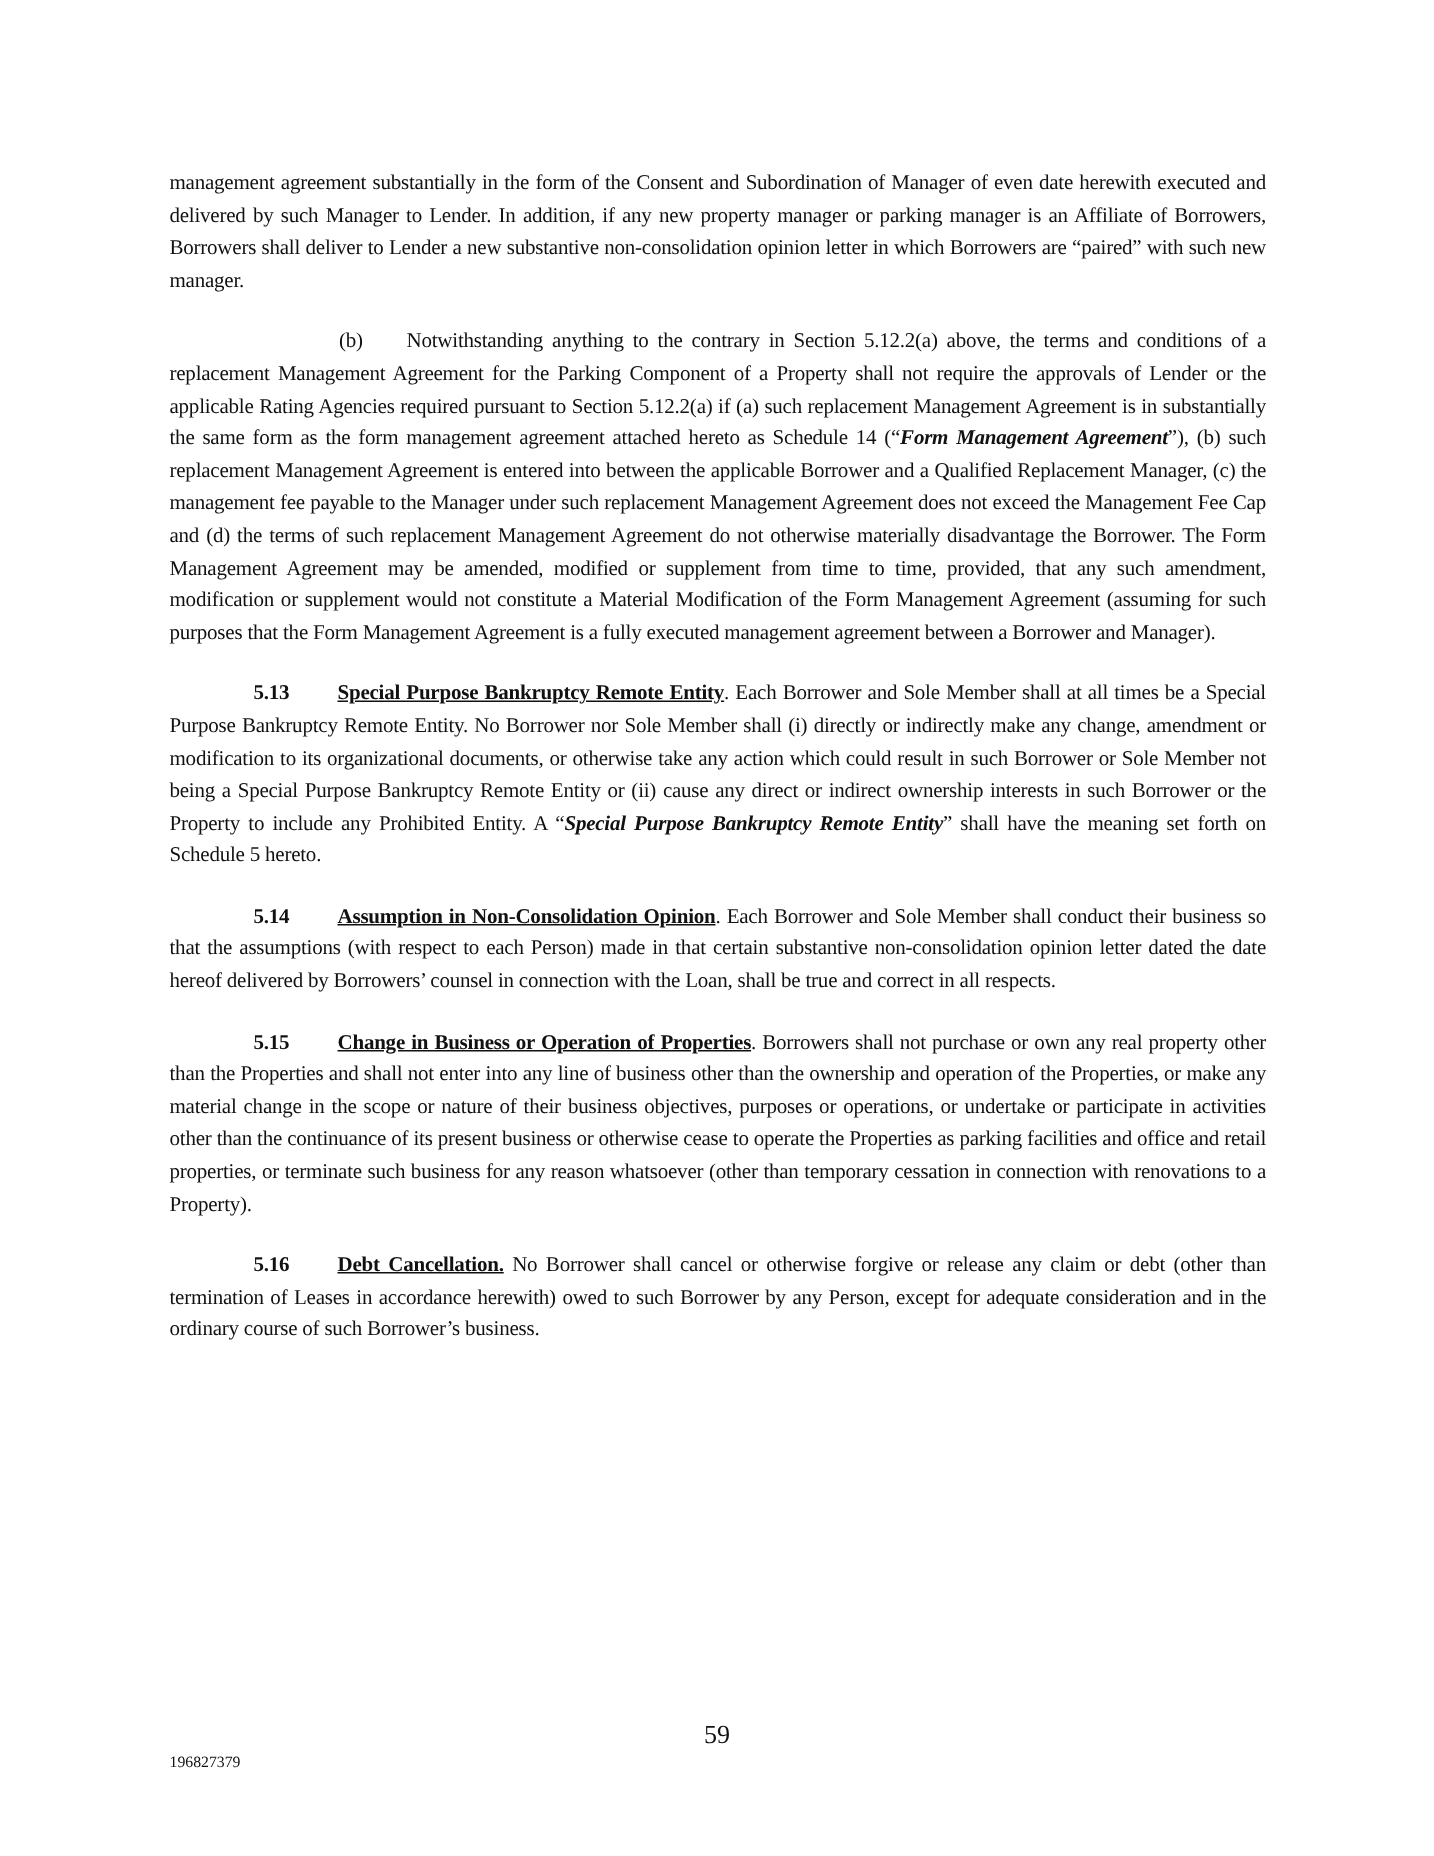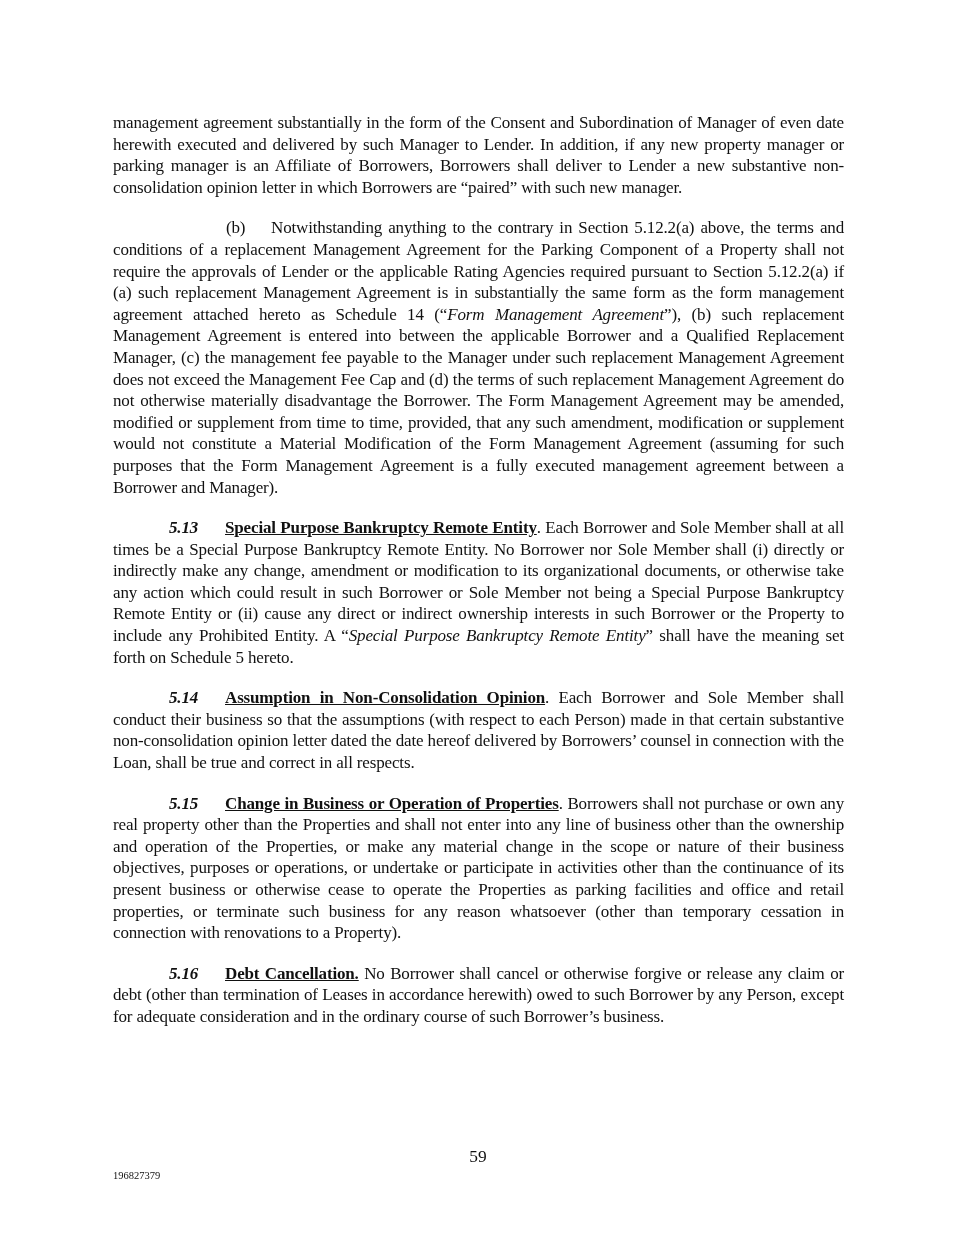--- a/index.html
+++ b/index.html
@@ -15,21 +15,21 @@
       font-family: "Liberation Serif", "DejaVu Serif", serif;
       color: #111111;
     }
     .page {
       position: absolute;
       left: 113px;
       top: 112px;
       width: 731px;
     }
     .para {
-      font-size: 17px;
+      font-size: 14px;
       line-height: 21.6px;
       text-align: justify;
       margin: 0 0 19px 0;
       letter-spacing: -0.15px;
     }
     .para.indent-sub {
       text-indent: 113px;
     }
     .para.indent-sec {
       text-indent: 56px;
@@ -37,28 +37,27 @@
     .sub-label {
       display: inline-block;
       width: 45px;
       text-indent: 0;
     }
     .sec-num {
       font-weight: bold;
       display: inline-block;
       width: 56px;
       text-indent: 0;
-      font-style: italic;
     }
     .sec-title {
       font-weight: bold;
       text-decoration: underline;
     }
     .defined {
-      font-weight: normal;
+      font-weight: bold;
       font-style: italic;
       margin-top: 16px;
     }
     .xref {
     }
     .page-number {
       position: absolute;
       top: 1146px;
       left: 0;
       width: 956px;

